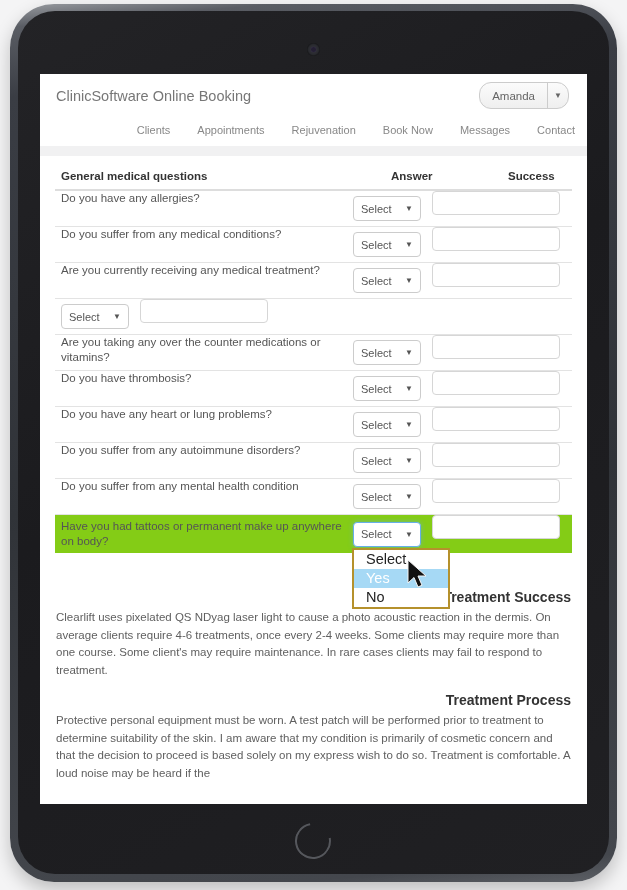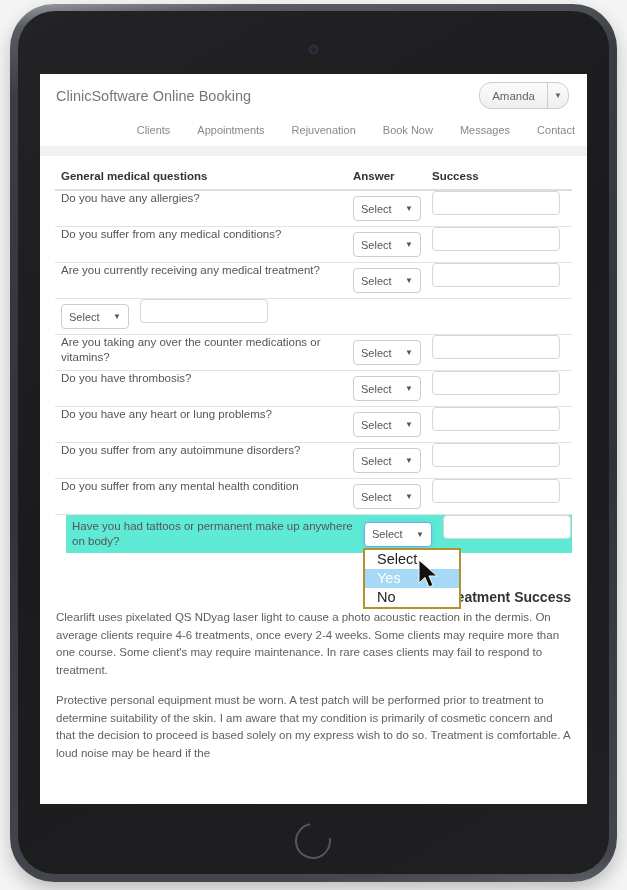--- a/index.html
+++ b/index.html
@@ -37,35 +37,35 @@
   .userbtn .main { padding:0 12px; font-size:11.5px; color:#666; display:flex; align-items:center; }
   .userbtn .caretseg { width:21px; display:flex; align-items:center; justify-content:center;
     border-left:1px solid #ccc; font-size:8px; color:#666; }
   .nav { display:flex; justify-content:flex-end; padding-right:12px; height:20px;
     align-items:center; }
   .nav a { font-size:11px; color:#888; text-decoration:none; margin-left:27px; }
   .hdr-strip { height:10px; background:#f1f1f2; margin-top:6px; }
 
   
   .qtable { margin:7px 15px 0 15px; }
-  .thead { display:flex; align-items:center; height:28px; border-bottom:2px solid #ddd; }
+  .thead { display:flex; align-items:center; height:28px; border-bottom:2px solid #ddd;gap:38px; }
   .thead .q, .thead .a, .thead .c { font-weight:bold; font-size:11.5px; color:#333; }
   .trow { display:flex; align-items:flex-start; min-height:36px; border-bottom:1px solid #e3e3e3; }
   .trow:last-child { border-bottom:none; }
   .q { flex:0 0 292px; padding-left:6px; font-size:11.5px; color:#555; line-height:15px; }
   .a { flex:0 0 85px; padding-left:6px; position:relative; align-self:stretch;
     display:flex; align-items:center; }
   .c { flex:1 1 auto; }
   .sel { width:68px; height:25px; border:1px solid #ccc; border-radius:4px; background:#fff;
     display:flex; align-items:center; justify-content:space-between; padding:0 7px;
     font-size:11px; color:#555; cursor:default; }
   .sel .caret { font-size:8px; color:#555; }
   .cin { width:128px; height:24px; border:1px solid #d6d6d6; border-radius:4px;
     background:#fff; outline:none; font-size:11px; color:#555; padding:0 6px; }
-  .trow.active { background:#5eead4;margin-left:11px; }
+  .trow.active { background:#84cc16; }
   .trow.active .q { padding-top:4px; padding-bottom:4px; }
   .sel.focused { border-color:#66afe9; box-shadow:0 0 5px rgba(102,175,233,.55); }
 
   
   .popup { position:absolute; left:5px; top:33px; width:98px; background:#fff;
     border:2px solid #b5912c; z-index:50; }
   .opt { height:19px; line-height:19px; padding-left:12px; font-size:14.5px; color:#222; }
   .opt.hl { background:#a6d9f5; color:#fff; }
   .cursor { position:absolute; left:58px; top:44px; z-index:60; }
 
@@ -220,18 +220,19 @@
     </div>
 
     <div class="sections">
       <div class="section">
         <h4>Treatment Success</h4>
         <p>Clearlift uses pixelated QS NDyag laser light to cause a photo acoustic reaction in the dermis. On average clients require 4-6 treatments, once every 2-4 weeks. Some clients may require more than one course. Some client's may require maintenance. In rare cases clients may fail to respond to treatment.</p>
       </div>
       <div class="section">
       </div>
       <div class="section">
+        <h4>Treatment Process</h4>
         <p>Protective personal equipment must be worn. A test patch will be performed prior to treatment to determine suitability of the skin. I am aware that my condition is primarily of cosmetic concern and that the decision to proceed is based solely on my express wish to do so. Treatment is comfortable. A loud noise may be heard if the</p>
       </div>
     </div>
 
   </div>
 </div>
 
 </body></html>

